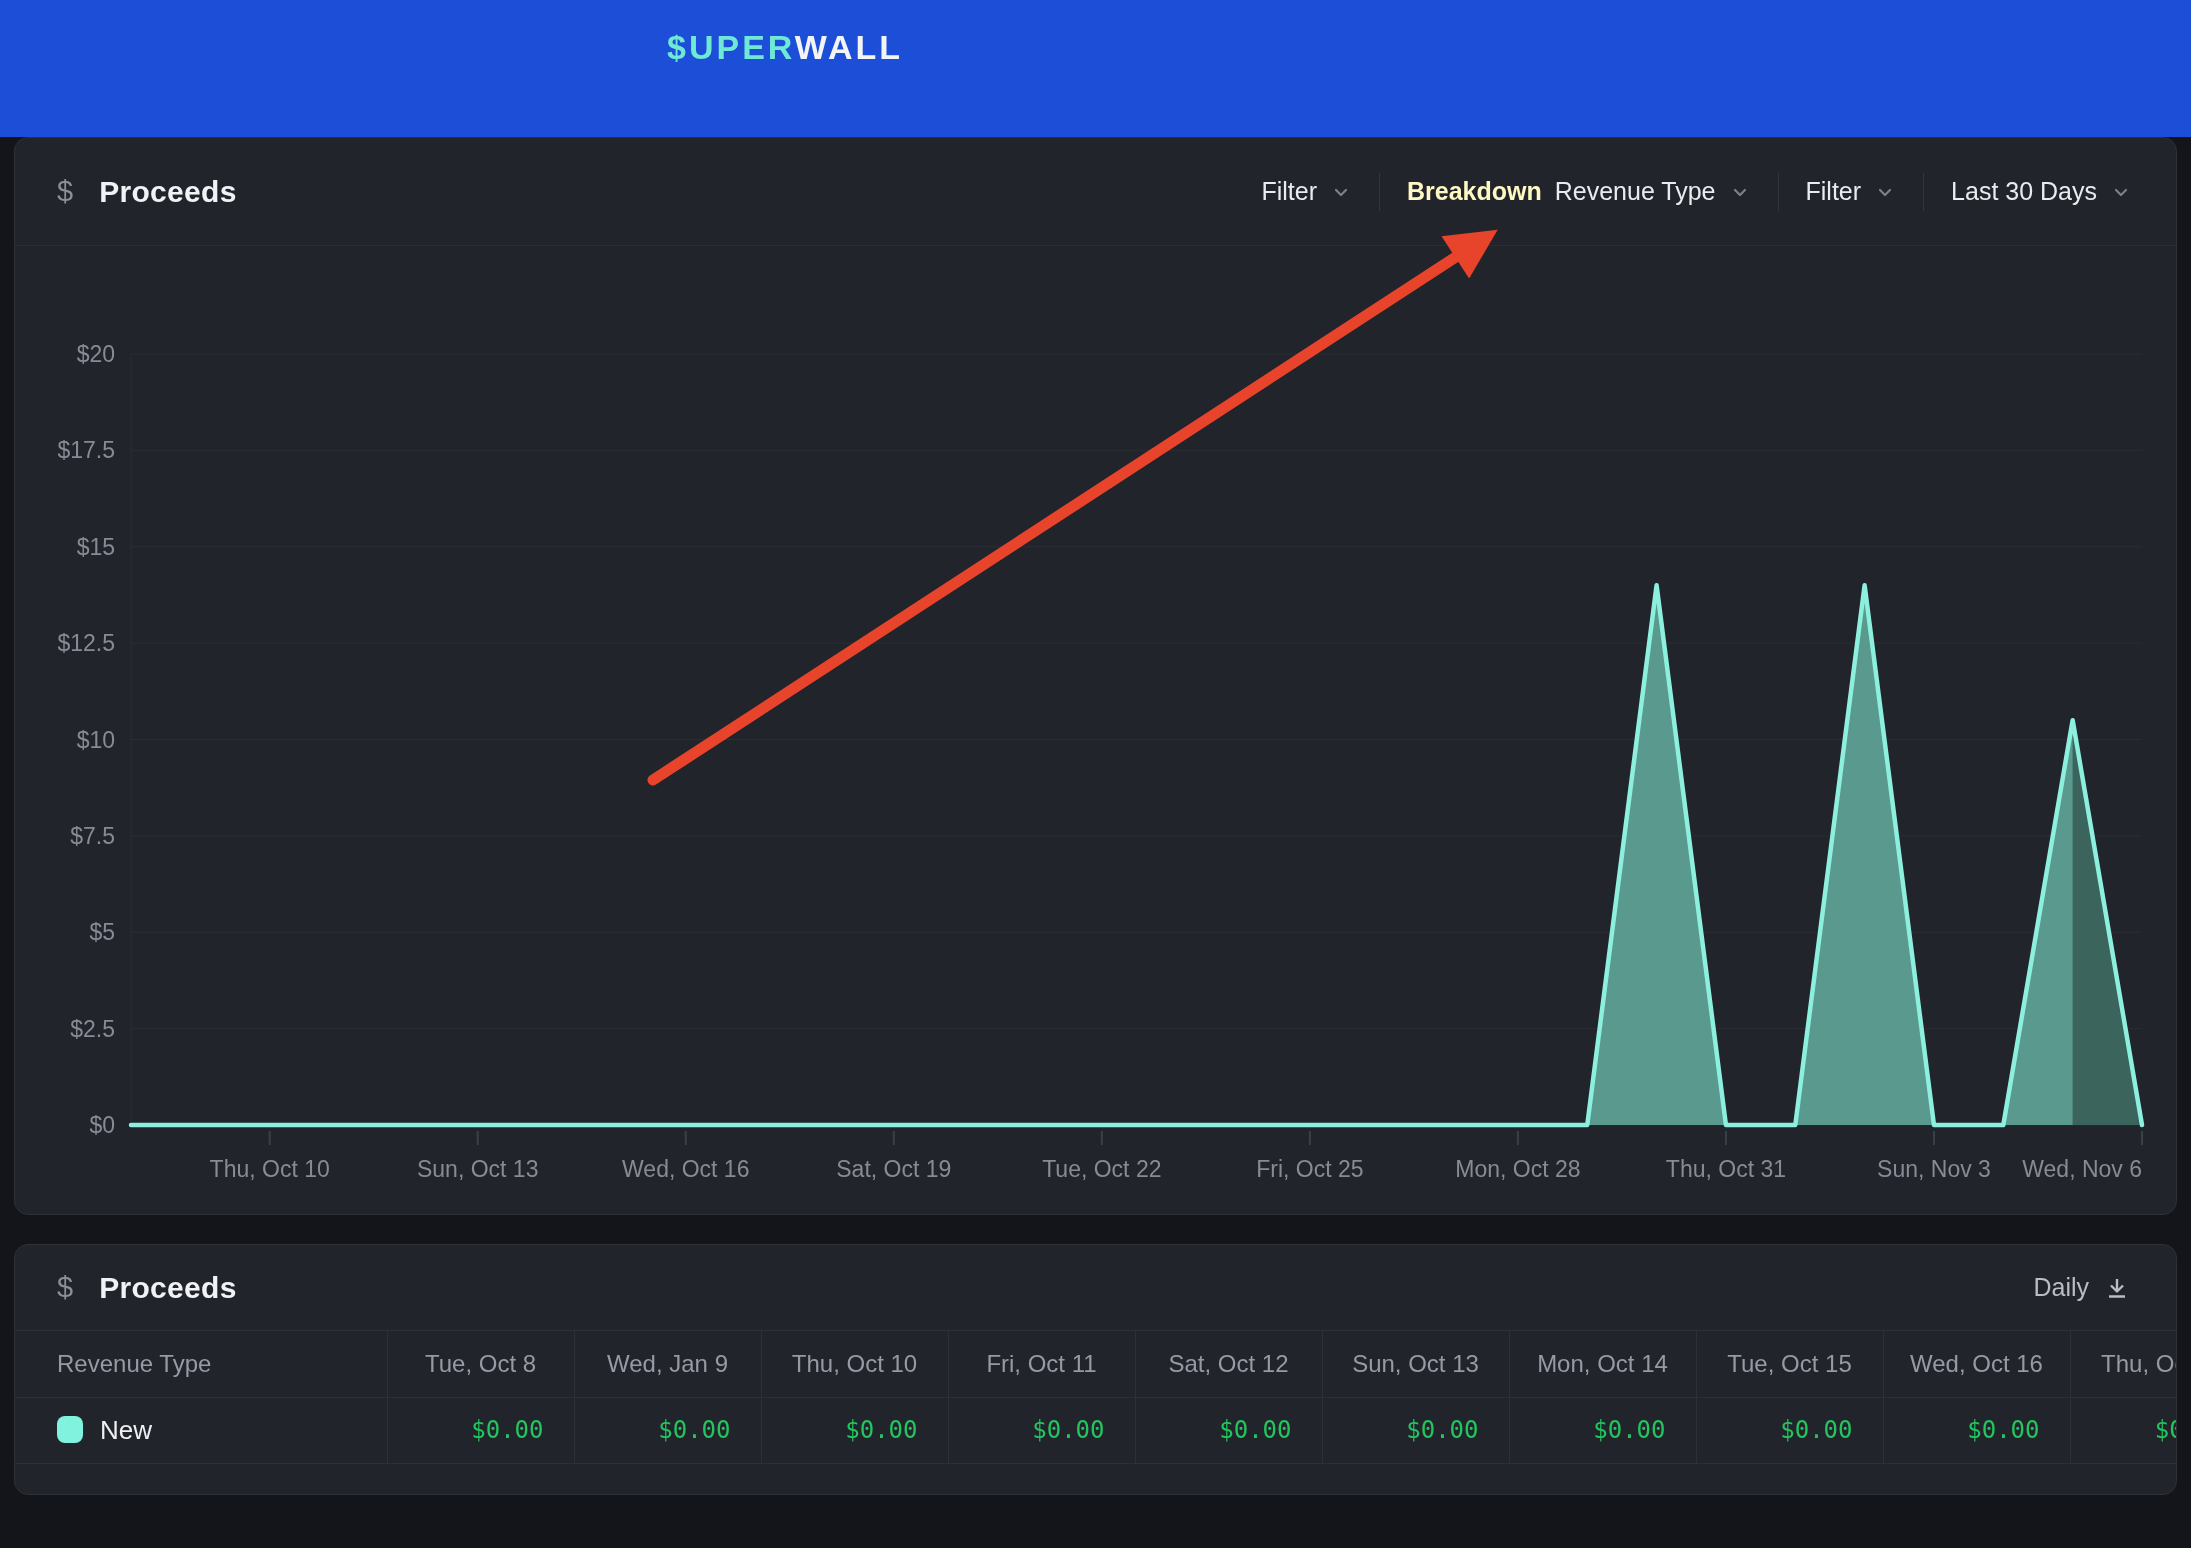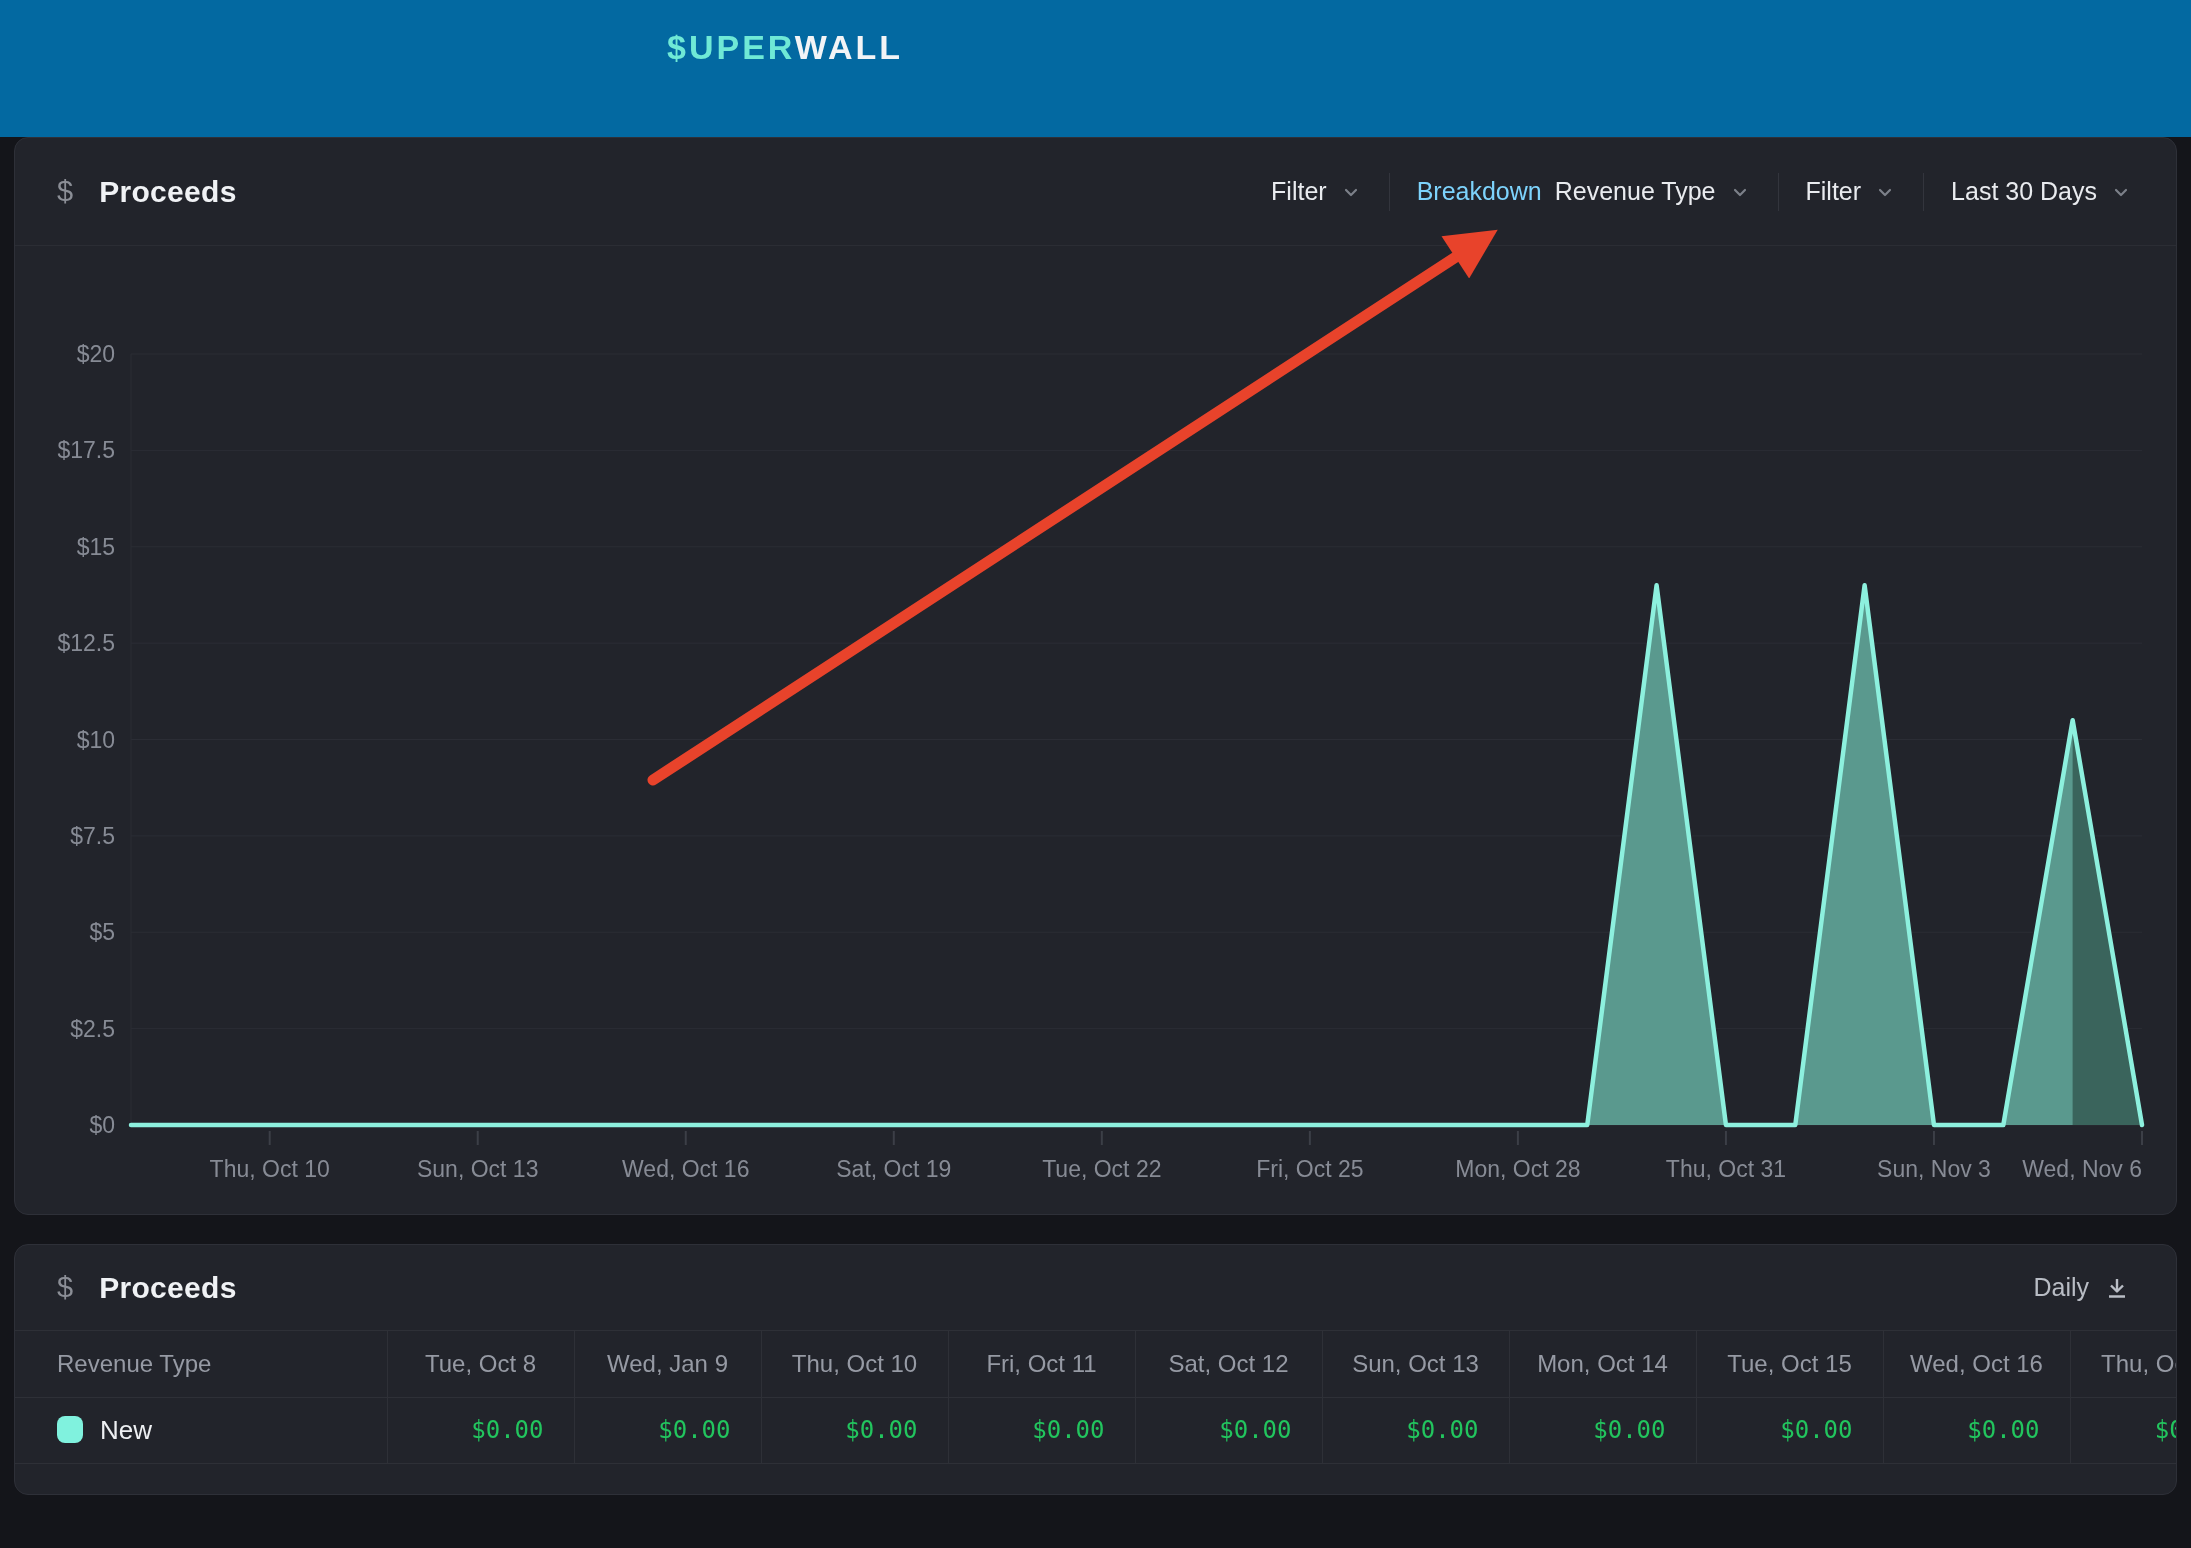--- a/index.html
+++ b/index.html
@@ -3,40 +3,40 @@
 <meta charset="utf-8">
 <style>
   html,body{margin:0;padding:0;}
   body{
     width:2191px;height:1548px;position:relative;overflow:hidden;
     background:#14151a;
     font-family:"Liberation Sans", sans-serif;
     -webkit-font-smoothing:antialiased;
   }
   
-  .topbar{position:absolute;top:0;left:0;width:100%;height:137px;background:#0369a1;}
+  .topbar{position:absolute;top:0;left:0;width:100%;height:137px;background:#1d4ed8;}
   .logo{position:absolute;left:667px;top:28px;font-size:34px;font-weight:bold;letter-spacing:3px;white-space:nowrap;}
   .logo .p1{color:#6fe9d6;}
   .logo .p2{color:#f2f4f6;}
 
   
   .card{position:absolute;left:14px;width:2163px;background:#22242b;border:1px solid #2e3038;border-radius:14px;box-sizing:border-box;overflow:hidden;}
   .card-chart{top:137px;height:1078px;}
   .card-table{top:1244px;height:251px;}
 
   
   .chart-hdr{position:absolute;top:0;left:0;right:0;height:108px;border-bottom:1px solid #2b2d34;display:flex;align-items:center;padding:0 44px 0 42px;box-sizing:border-box;}
   .title-group{display:flex;align-items:center;gap:26px;}
   .dollar{color:#8b8e96;font-size:29px;font-weight:500;}
   .card-title{color:#f0f2f5;font-size:30px;font-weight:600;letter-spacing:.3px;}
   .controls{margin-left:auto;display:flex;align-items:center;gap:27px;font-size:25px;}
   .vdiv{width:1px;height:38px;background:#33353d;}
   .ctrl{display:flex;align-items:center;gap:13px;cursor:pointer;white-space:nowrap;}
   .lbl{color:#e9ebef;font-weight:500;}
-  .dimlbl{color:#7dd3fc;}
+  .dimlbl{color:#fef9c3;font-weight:bold;}
   .chev{width:22px;height:22px;flex:0 0 auto;}
 
   
   .subrow{position:absolute;top:108px;left:0;right:0;height:86px;display:flex;align-items:center;padding:0 44px 0 42px;box-sizing:border-box;}
   .subtitle{color:#9aa0ab;font-size:24px;}
   .chart-type{margin-left:auto;display:flex;align-items:center;gap:15px;font-size:25px;cursor:pointer;}
 
   
   #chart-svg{position:absolute;top:193px;left:0;width:2163px;height:885px;display:block;}
   .axis-label{fill:#878b95;font-size:23px;font-family:"Liberation Sans",sans-serif;}

